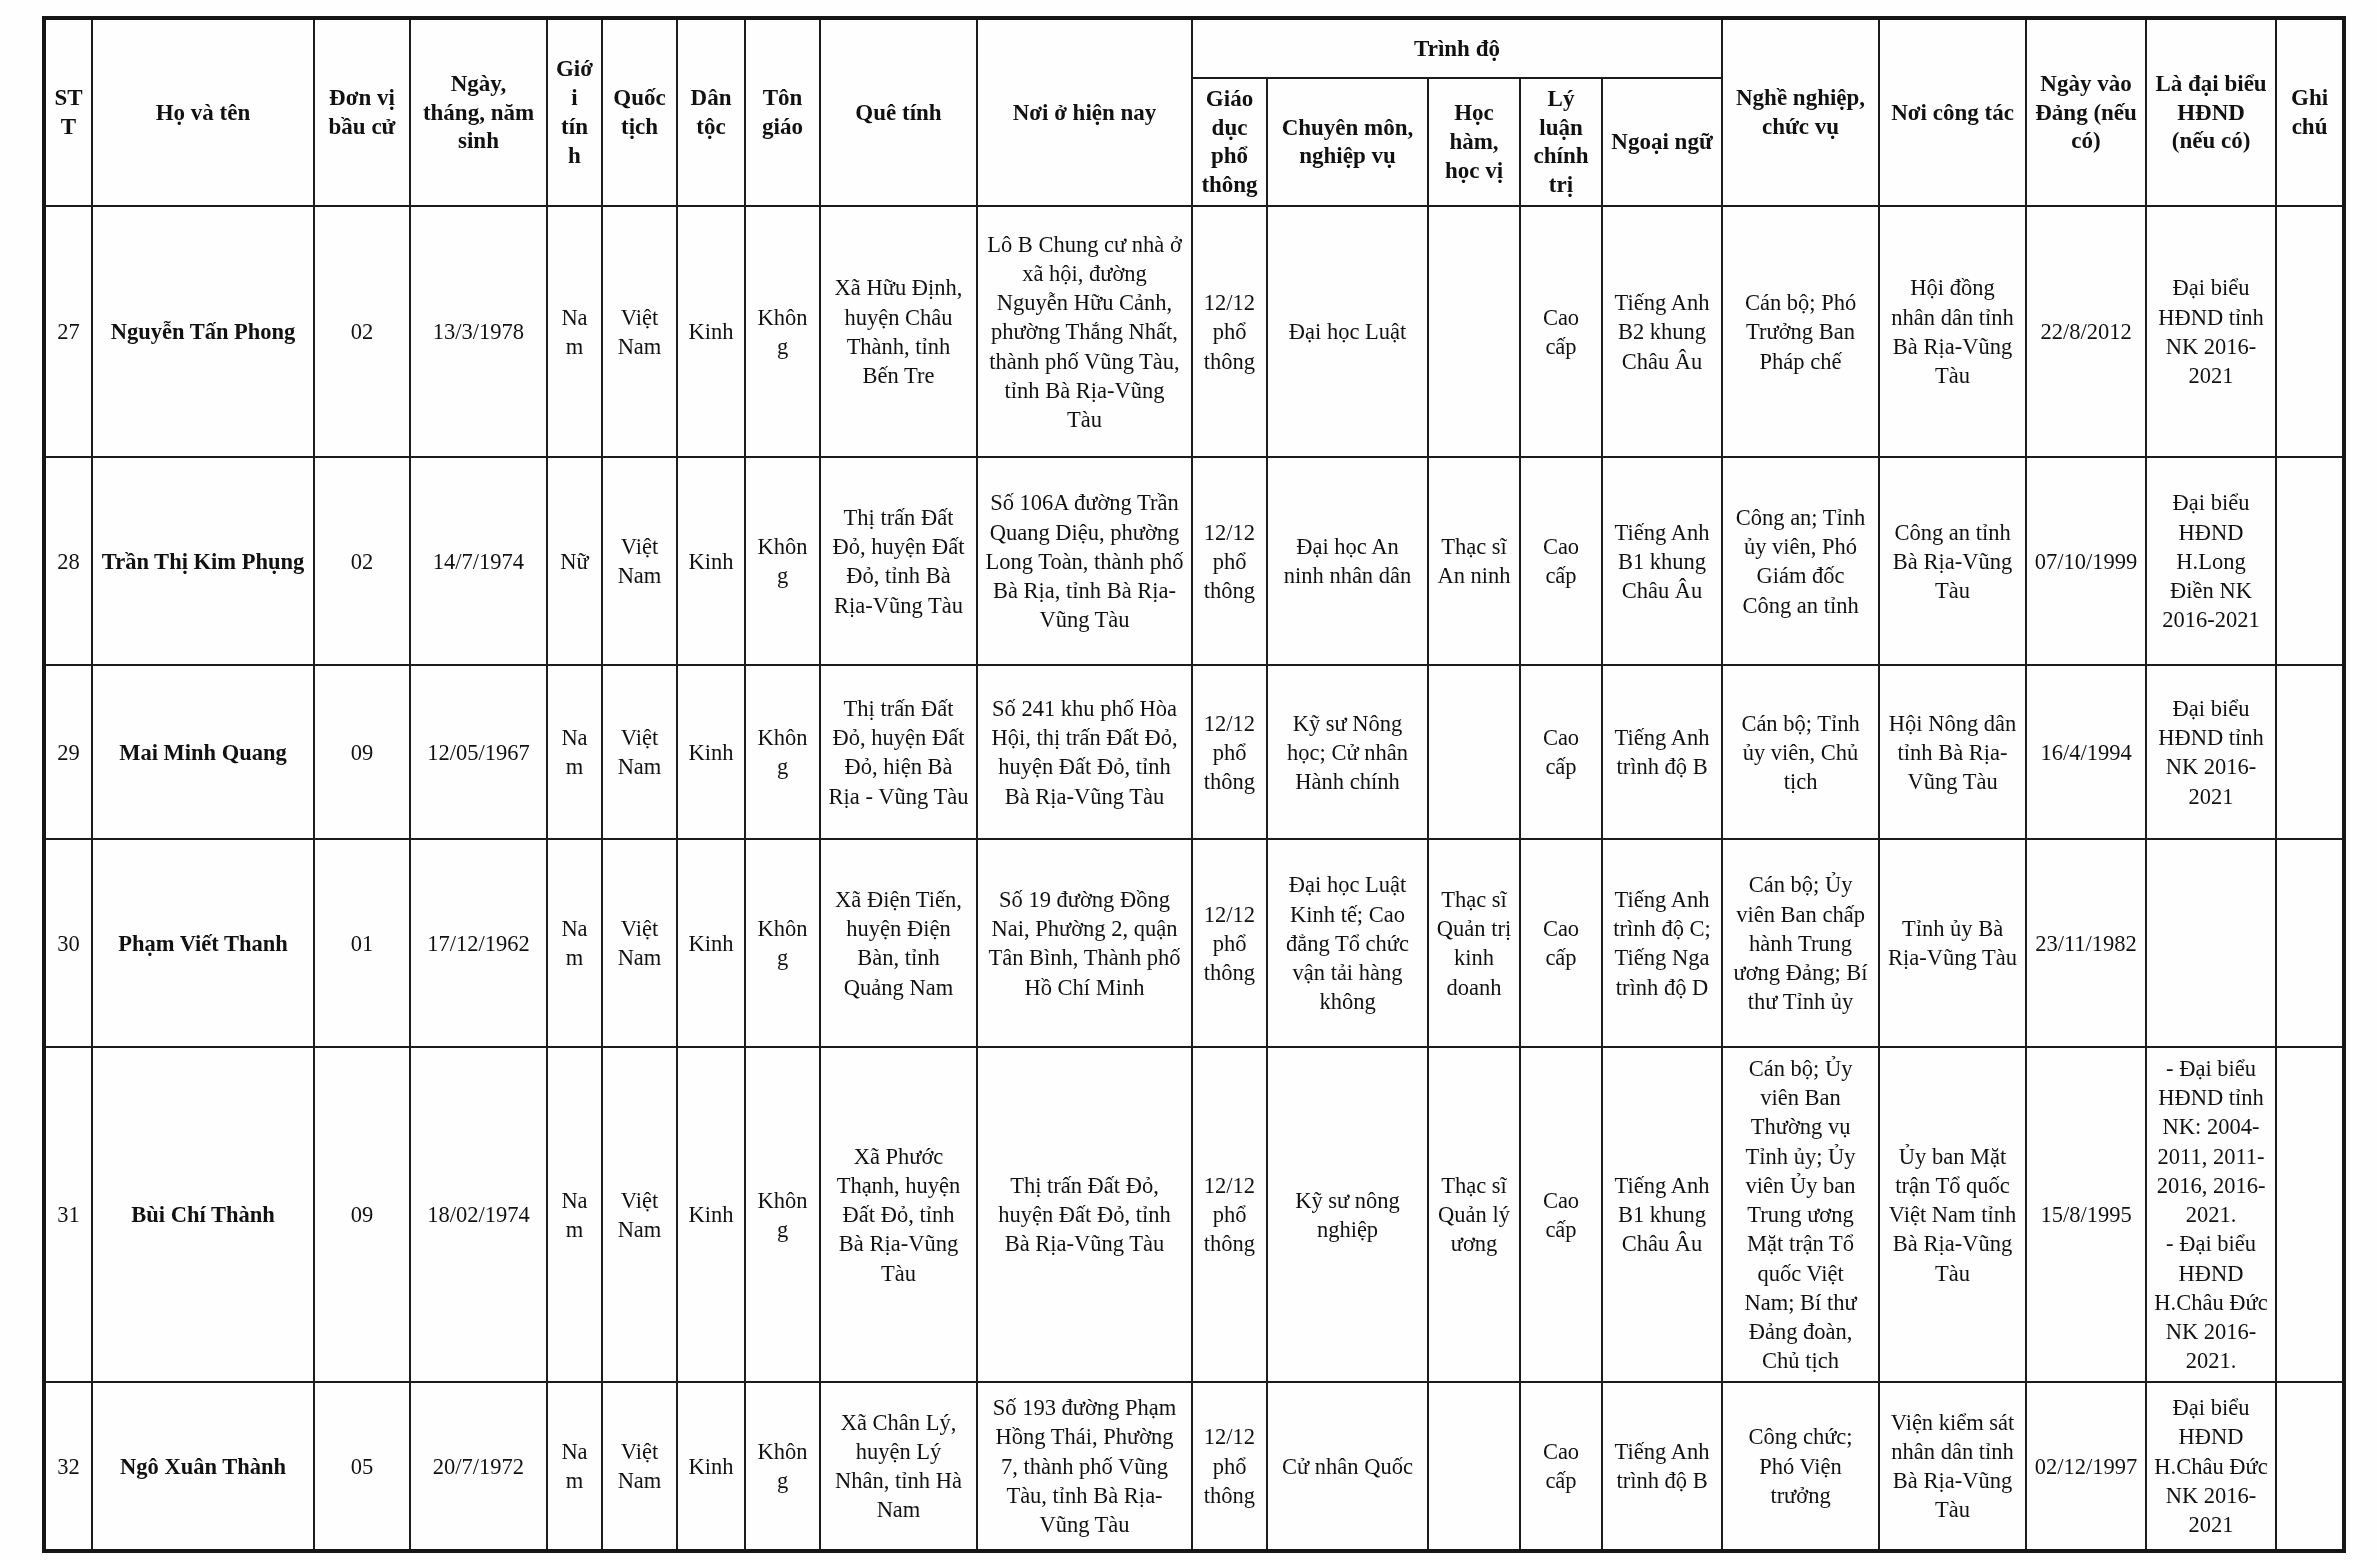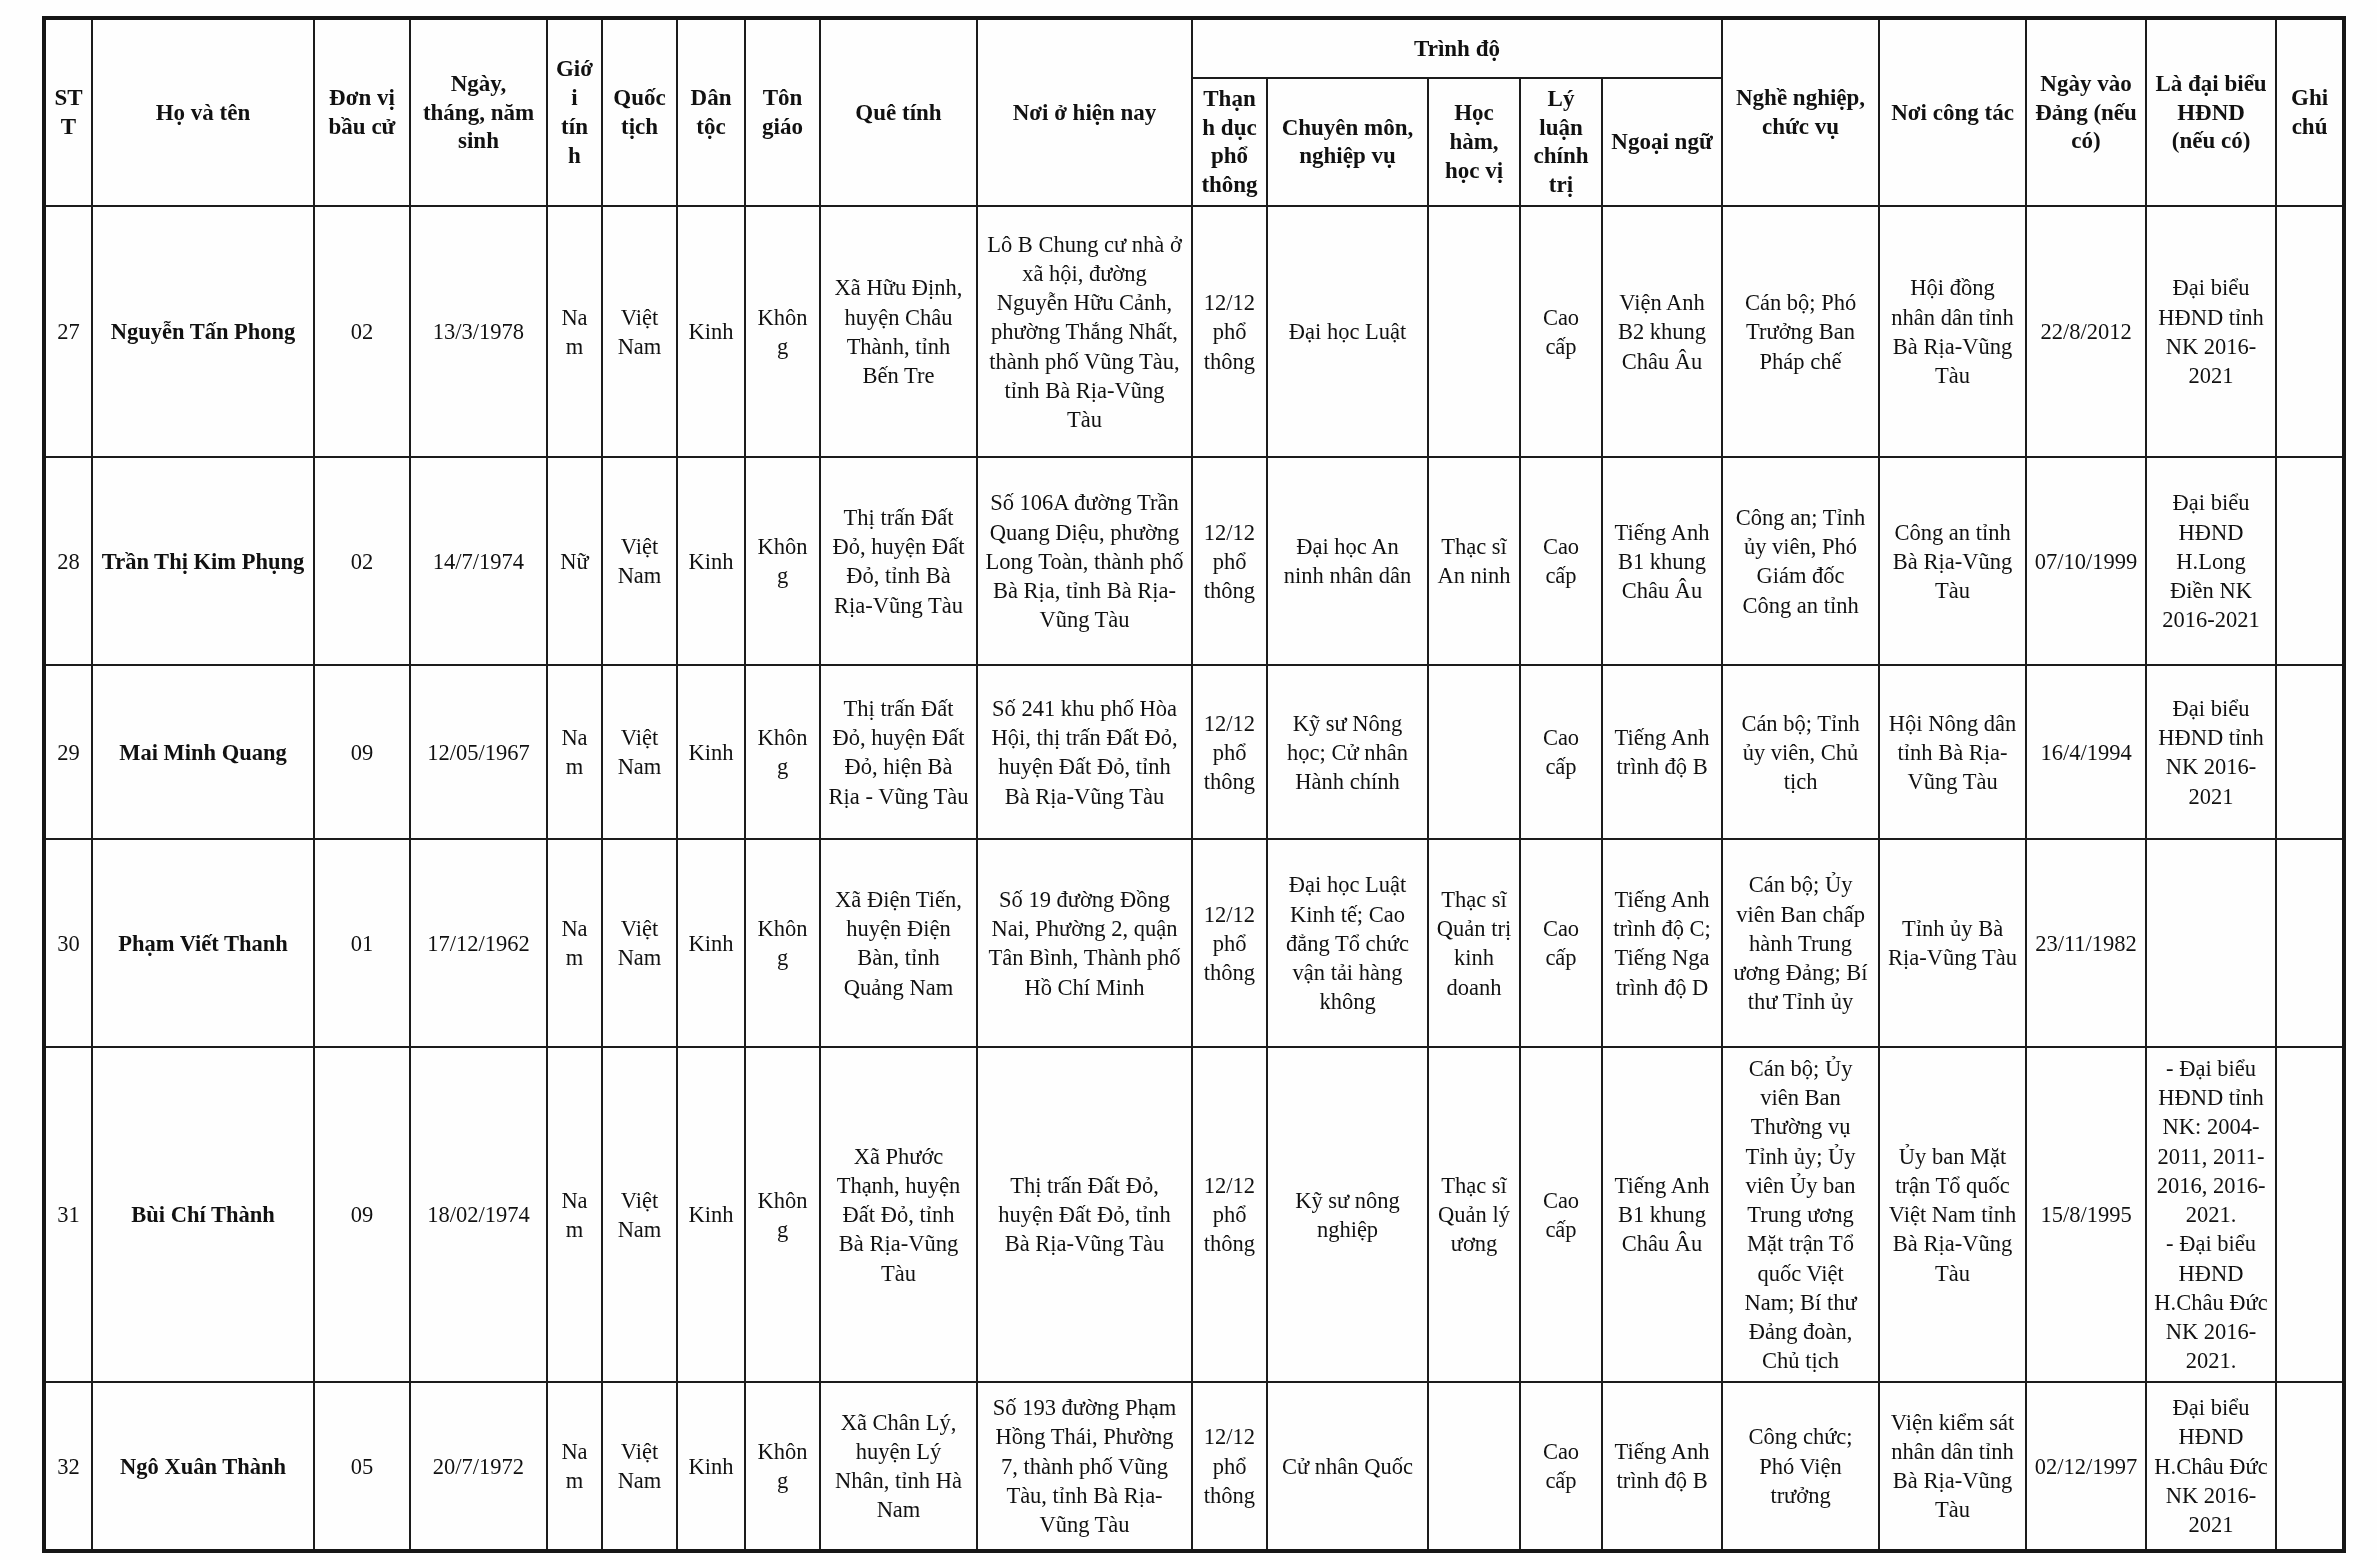--- a/index.html
+++ b/index.html
@@ -92,21 +92,21 @@
         <th rowspan="2">Quê tính</th>
         <th rowspan="2">Nơi ở hiện nay</th>
         <th colspan="5">Trình độ</th>
         <th rowspan="2">Nghề nghiệp, chức vụ</th>
         <th rowspan="2">Nơi công tác</th>
         <th rowspan="2">Ngày vào Đảng (nếu có)</th>
         <th rowspan="2">Là đại biểu HĐND (nếu có)</th>
         <th rowspan="2">Ghi chú</th>
       </tr>
       <tr class="sub-row">
-        <th>Thạnh dục phổ thông</th>
+        <th>Giáo dục phổ thông</th>
         <th>Chuyên môn, nghiệp vụ</th>
         <th>Học hàm, học vị</th>
         <th>Lý luận chính trị</th>
         <th>Ngoại ngữ</th>
       </tr>
     </thead>
     <tbody id="roster-body">
   <tr>
     <td>27</td>
     <td class="name-cell">Nguyễn Tấn Phong</td>
@@ -115,21 +115,21 @@
     <td>Nam</td>
     <td>Việt Nam</td>
     <td>Kinh</td>
     <td>Không</td>
     <td>Xã Hữu Định, huyện Châu Thành, tỉnh Bến Tre</td>
     <td>Lô B Chung cư nhà ở xã hội, đường Nguyễn Hữu Cảnh, phường Thắng Nhất, thành phố Vũng Tàu, tỉnh Bà Rịa-Vũng Tàu</td>
     <td>12/12 phổ thông</td>
     <td>Đại học Luật</td>
     <td></td>
     <td>Cao cấp</td>
-    <td>Viện Anh B2 khung Châu Âu</td>
+    <td>Tiếng Anh B2 khung Châu Âu</td>
     <td>Cán bộ; Phó Trưởng Ban Pháp chế</td>
     <td>Hội đồng nhân dân tỉnh Bà Rịa-Vũng Tàu</td>
     <td>22/8/2012</td>
     <td class="multiline">Đại biểu HĐND tỉnh NK 2016-2021</td>
     <td></td>
   </tr>
 
   <tr>
     <td>28</td>
     <td class="name-cell">Trần Thị Kim Phụng</td>

